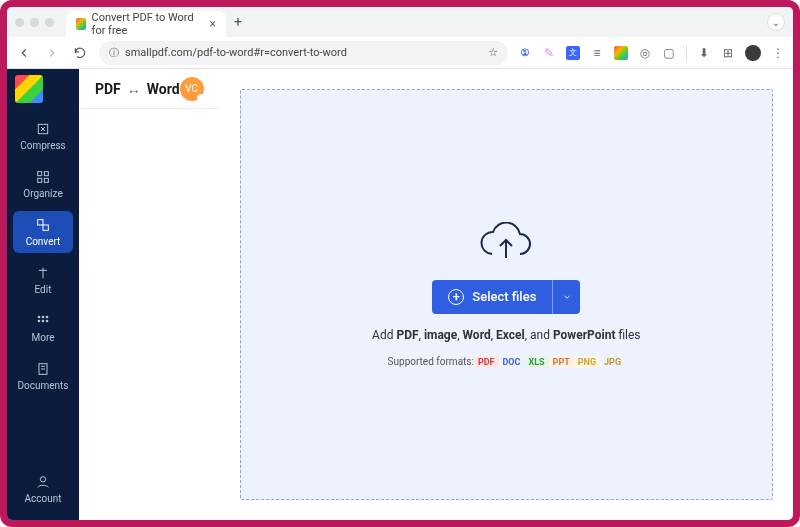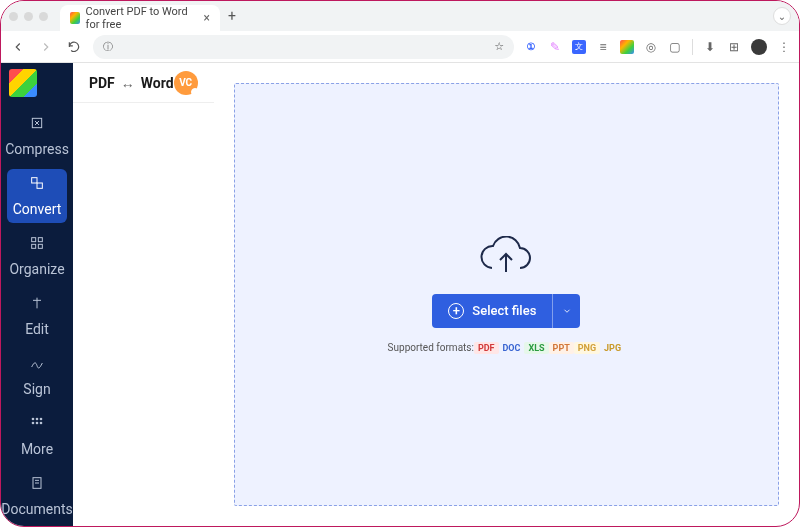--- a/index.html
+++ b/index.html
@@ -1,17 +1,17 @@
 <!DOCTYPE html>
 <html><head>
 <meta charset="utf-8">
 <style>
 * { box-sizing: border-box; margin: 0; padding: 0; font-family: -apple-system, BlinkMacSystemFont, "Segoe UI", Roboto, sans-serif; }
 body { background: #fff; width: 800px; height: 527px; overflow: hidden; }
-.window { width: 800px; height: 527px; border-radius: 24px; border: 1px solid #be185d; overflow: hidden; display: flex; flex-direction: column; background: #fff; }
+.window { width: 800px; height: 527px; border-radius: 12px; border: 7px solid #be185d; overflow: hidden; display: flex; flex-direction: column; background: #fff; }
 .tabbar { height: 30px; background: #f1f3f4; display: flex; align-items: center; padding: 0 8px; }
 .traffic { display: flex; gap: 6px; margin-right: 12px; }
 .tlight { width: 9px; height: 9px; border-radius: 50%; background: #d9d9d9; }
 .tab { display: flex; align-items: center; background: #fff; border-radius: 8px 8px 0 0; height: 26px; padding: 0 10px; margin-top: 4px; font-size: 11px; color: #444; gap: 6px; max-width: 160px; }
 .favicon { width: 12px; height: 12px; background: linear-gradient(135deg,#ff4d4d,#ffb400,#3dd13d,#3a8cff); border-radius: 2px; }
 .tab-close { font-size: 12px; color: #666; }
 .newtab { margin-left: 8px; font-size: 14px; color: #555; }
 .addrbar { height: 32px; display: flex; align-items: center; padding: 0 8px; gap: 10px; border-bottom: 1px solid #e3e3e3; }
 .navbtn { width: 18px; height: 18px; display: flex; align-items: center; justify-content: center; color: #555; }
 .urlbox { flex: 1; height: 24px; background: #f1f3f4; border-radius: 12px; display: flex; align-items: center; padding: 0 10px; font-size: 11px; color: #444; gap: 6px; }
@@ -20,28 +20,28 @@
 .exticons { display: flex; gap: 10px; align-items: center; }
 .ext { width: 14px; height: 14px; display: flex; align-items: center; justify-content: center; font-size: 12px; color: #666; }
 .ext.blue { color: #3a66ff; font-weight: 700; font-size: 10px; }
 .ext.square { background: #3a66ff; color: #fff; font-size: 8px; border-radius: 2px; text-align: center; }
 .ext.rainbow { background: linear-gradient(135deg,#ff4d4d,#ffb400,#3dd13d,#3a8cff); border-radius: 2px; }
 .avatar-sm { width: 16px; height: 16px; border-radius: 50%; background: #3a3a3a; }
 .appbody { flex: 1; display: flex; min-height: 0; }
 .sidebar { width: 72px; background: #0b1c3d; display: flex; flex-direction: column; align-items: center; padding-top: 0; position: relative; }
 .logo { width: 28px; height: 28px; margin-top: 0; background: linear-gradient(135deg,#ff4d4d 0 25%,#ffd400 25% 50%,#3dd13d 50% 75%,#3a8cff 75% 100%); border-radius: 3px; position: absolute; left: 8px; top: 6px; }
 .sbitems { margin-top: 46px; width: 100%; display: flex; flex-direction: column; gap: 6px; }
-.sbitem { width: 60px; margin: 0 auto; padding: 6px 0; display: flex; flex-direction: column; align-items: center; gap: 10px; color: #b9c3d6; font-size: 14px; border-radius: 6px; }
+.sbitem { width: 60px; margin: 0 auto; padding: 6px 0; display: flex; flex-direction: column; align-items: center; gap: 3px; color: #b9c3d6; font-size: 10px; border-radius: 6px; }
 .sbitem.active { background: #1e4db7; color: #fff; }
 .sbitem svg { width: 16px; height: 16px; }
 .sbaccount { margin-top: auto; margin-bottom: 10px; }
 .main { flex: 1; display: flex; flex-direction: row; min-width: 0; }
 .apphdr { height: 40px; display: flex; align-items: center; padding: 0 16px; font-size: 14px; font-weight: 700; color: #1a1a1a; border-bottom: 1px solid #eee; }
 .apphdr .arrowgap { margin: 0 6px; font-weight: 400; color: #666; }
-.vc { margin-left: auto; width: 24px; height: 24px; border-radius: 50%; background: #ff9b3d; color: #fff; font-size: 10px; font-weight: 700; display: flex; align-items: center; justify-content: center; position: relative; }
+.vc { margin-left: auto; width: 24px; height: 24px; border-radius: 50%; background: #ff9b3d; color: #fff; font-size: 10px; font-weight: 400; display: flex; align-items: center; justify-content: center; position: relative; }
 .vc:after { content: ""; position: absolute; right: -1px; bottom: -1px; width: 6px; height: 6px; border: 1px solid #fff; background: #fff; border-radius: 50%; }
 .workspace { flex: 1; padding: 20px; }
 .dropzone { width: 100%; height: 100%; border: 1px dashed #8aa1e6; background: #eef2ff; border-radius: 2px; display: flex; flex-direction: column; align-items: center; justify-content: center; gap: 14px; }
 .cloudicon svg { display: block; }
 .btnrow { display: flex; }
 .selectbtn { background: #2f5fe0; color: #fff; font-size: 13px; font-weight: 500; height: 34px; padding: 0 16px; display: flex; align-items: center; gap: 8px; border-radius: 4px 0 0 4px; }
 .selectbtn .plus { width: 16px; height: 16px; border: 1.5px solid #fff; border-radius: 50%; display: flex; align-items: center; justify-content: center; font-size: 13px; line-height: 1; }
 .dropbtn { background: #2f5fe0; width: 28px; height: 34px; border-left: 1px solid rgba(255,255,255,0.4); border-radius: 0 4px 4px 0; display: flex; align-items: center; justify-content: center; }
 .dropbtn svg { width: 10px; height: 10px; stroke: #fff; }
 .hint { font-size: 12px; color: #333; }
@@ -87,20 +87,21 @@
           <path d="M9 6l6 6-6 6"></path>
         </svg>
       </div>
     <div class="navbtn">
         <svg viewBox="0 0 24 24" width="14" height="14" fill="none" stroke="#555" stroke-width="2">
           <path d="M4 12a8 8 0 1 1 3 6M4 4v6h6"></path>
         </svg>
       </div>
     <div class="urlbox">
       <span class="lock">ⓘ</span>
+      <span>smallpdf.com/pdf-to-word#r=convert-to-word</span>
       <span class="star">☆</span>
     </div>
     <div class="exticons">
       <span class="ext blue">①</span>
       <span class="ext" style="color:#e07aff">✎</span>
       <span class="ext square">文</span>
       <span class="ext">≡</span>
       <span class="ext rainbow"></span>
       <span class="ext">◎</span>
       <span class="ext">▢</span>
@@ -116,47 +117,41 @@
     <div class="sidebar">
       <div class="logo"></div>
       <div class="sbitems">
         <div class="sbitem">
           <svg viewBox="0 0 24 24" fill="none" stroke="currentColor" stroke-width="1.5">
               <rect x="5" y="5" width="14" height="14"></rect>
               <path d="M9 9l6 6M15 9l-6 6"></path>
             </svg>
           <span>Compress</span>
         </div>
-        <div class="sbitem active">
-          <svg viewBox="0 0 24 24" fill="none" stroke="currentColor" stroke-width="1.5">
-              <rect x="4" y="4" width="8" height="8"></rect>
-              <rect x="12" y="12" width="8" height="8"></rect>
-            </svg>
-          <span>Convert</span>
-        </div>
         <div class="sbitem">
           <svg viewBox="0 0 24 24" fill="none" stroke="currentColor" stroke-width="1.5">
               <rect x="4" y="4" width="6" height="6"></rect>
               <rect x="14" y="4" width="6" height="6"></rect>
               <rect x="4" y="14" width="6" height="6"></rect>
               <rect x="14" y="14" width="6" height="6"></rect>
             </svg>
           <span>Organize</span>
         </div>
+        <div class="sbitem active">
+          <svg viewBox="0 0 24 24" fill="none" stroke="currentColor" stroke-width="1.5">
+              <rect x="4" y="4" width="8" height="8"></rect>
+              <rect x="12" y="12" width="8" height="8"></rect>
+            </svg>
+          <span>Convert</span>
+        </div>
         <div class="sbitem">
           <svg viewBox="0 0 24 24" fill="none" stroke="currentColor" stroke-width="1.5">
               <path d="M12 4v16M6 8h12"></path>
             </svg>
           <span>Edit</span>
-        </div>
-        <div class="sbitem">
-          <svg viewBox="0 0 24 24" fill="none" stroke="currentColor" stroke-width="1.5">
-              <path d="M4 18c4-8 6-8 8-2s4 4 8-4"></path>
-            </svg>
-          <span>Sign</span>
         </div>
         <div class="sbitem">
           <svg viewBox="0 0 24 24" fill="currentColor">
               <circle cx="6" cy="6" r="2"></circle>
               <circle cx="12" cy="6" r="2"></circle>
               <circle cx="18" cy="6" r="2"></circle>
               <circle cx="6" cy="12" r="2"></circle>
               <circle cx="12" cy="12" r="2"></circle>
               <circle cx="18" cy="12" r="2"></circle>
             </svg>
@@ -201,20 +196,23 @@
             <div class="selectbtn">
               <span class="plus">+</span>
               <span>Select files</span>
             </div>
             <div class="dropbtn">
               <svg viewBox="0 0 24 24" fill="none" stroke-width="2">
                   <path d="M6 9l6 6 6-6"></path>
                 </svg>
             </div>
           </div>
+          <div class="hint">
+            <span>Add </span><b>PDF</b><span>, </span><b>image</b><span>, </span><b>Word</b><span>, </span><b>Excel</b><span>, and </span><b>PowerPoint</b><span> files</span>
+          </div>
           <div class="formats">
             <span>Supported formats:</span>
             <span class="fmt pdf">PDF</span>
             <span class="fmt doc">DOC</span>
             <span class="fmt xls">XLS</span>
             <span class="fmt ppt">PPT</span>
             <span class="fmt png">PNG</span>
             <span class="fmt jpg">JPG</span>
           </div>
         </div>

